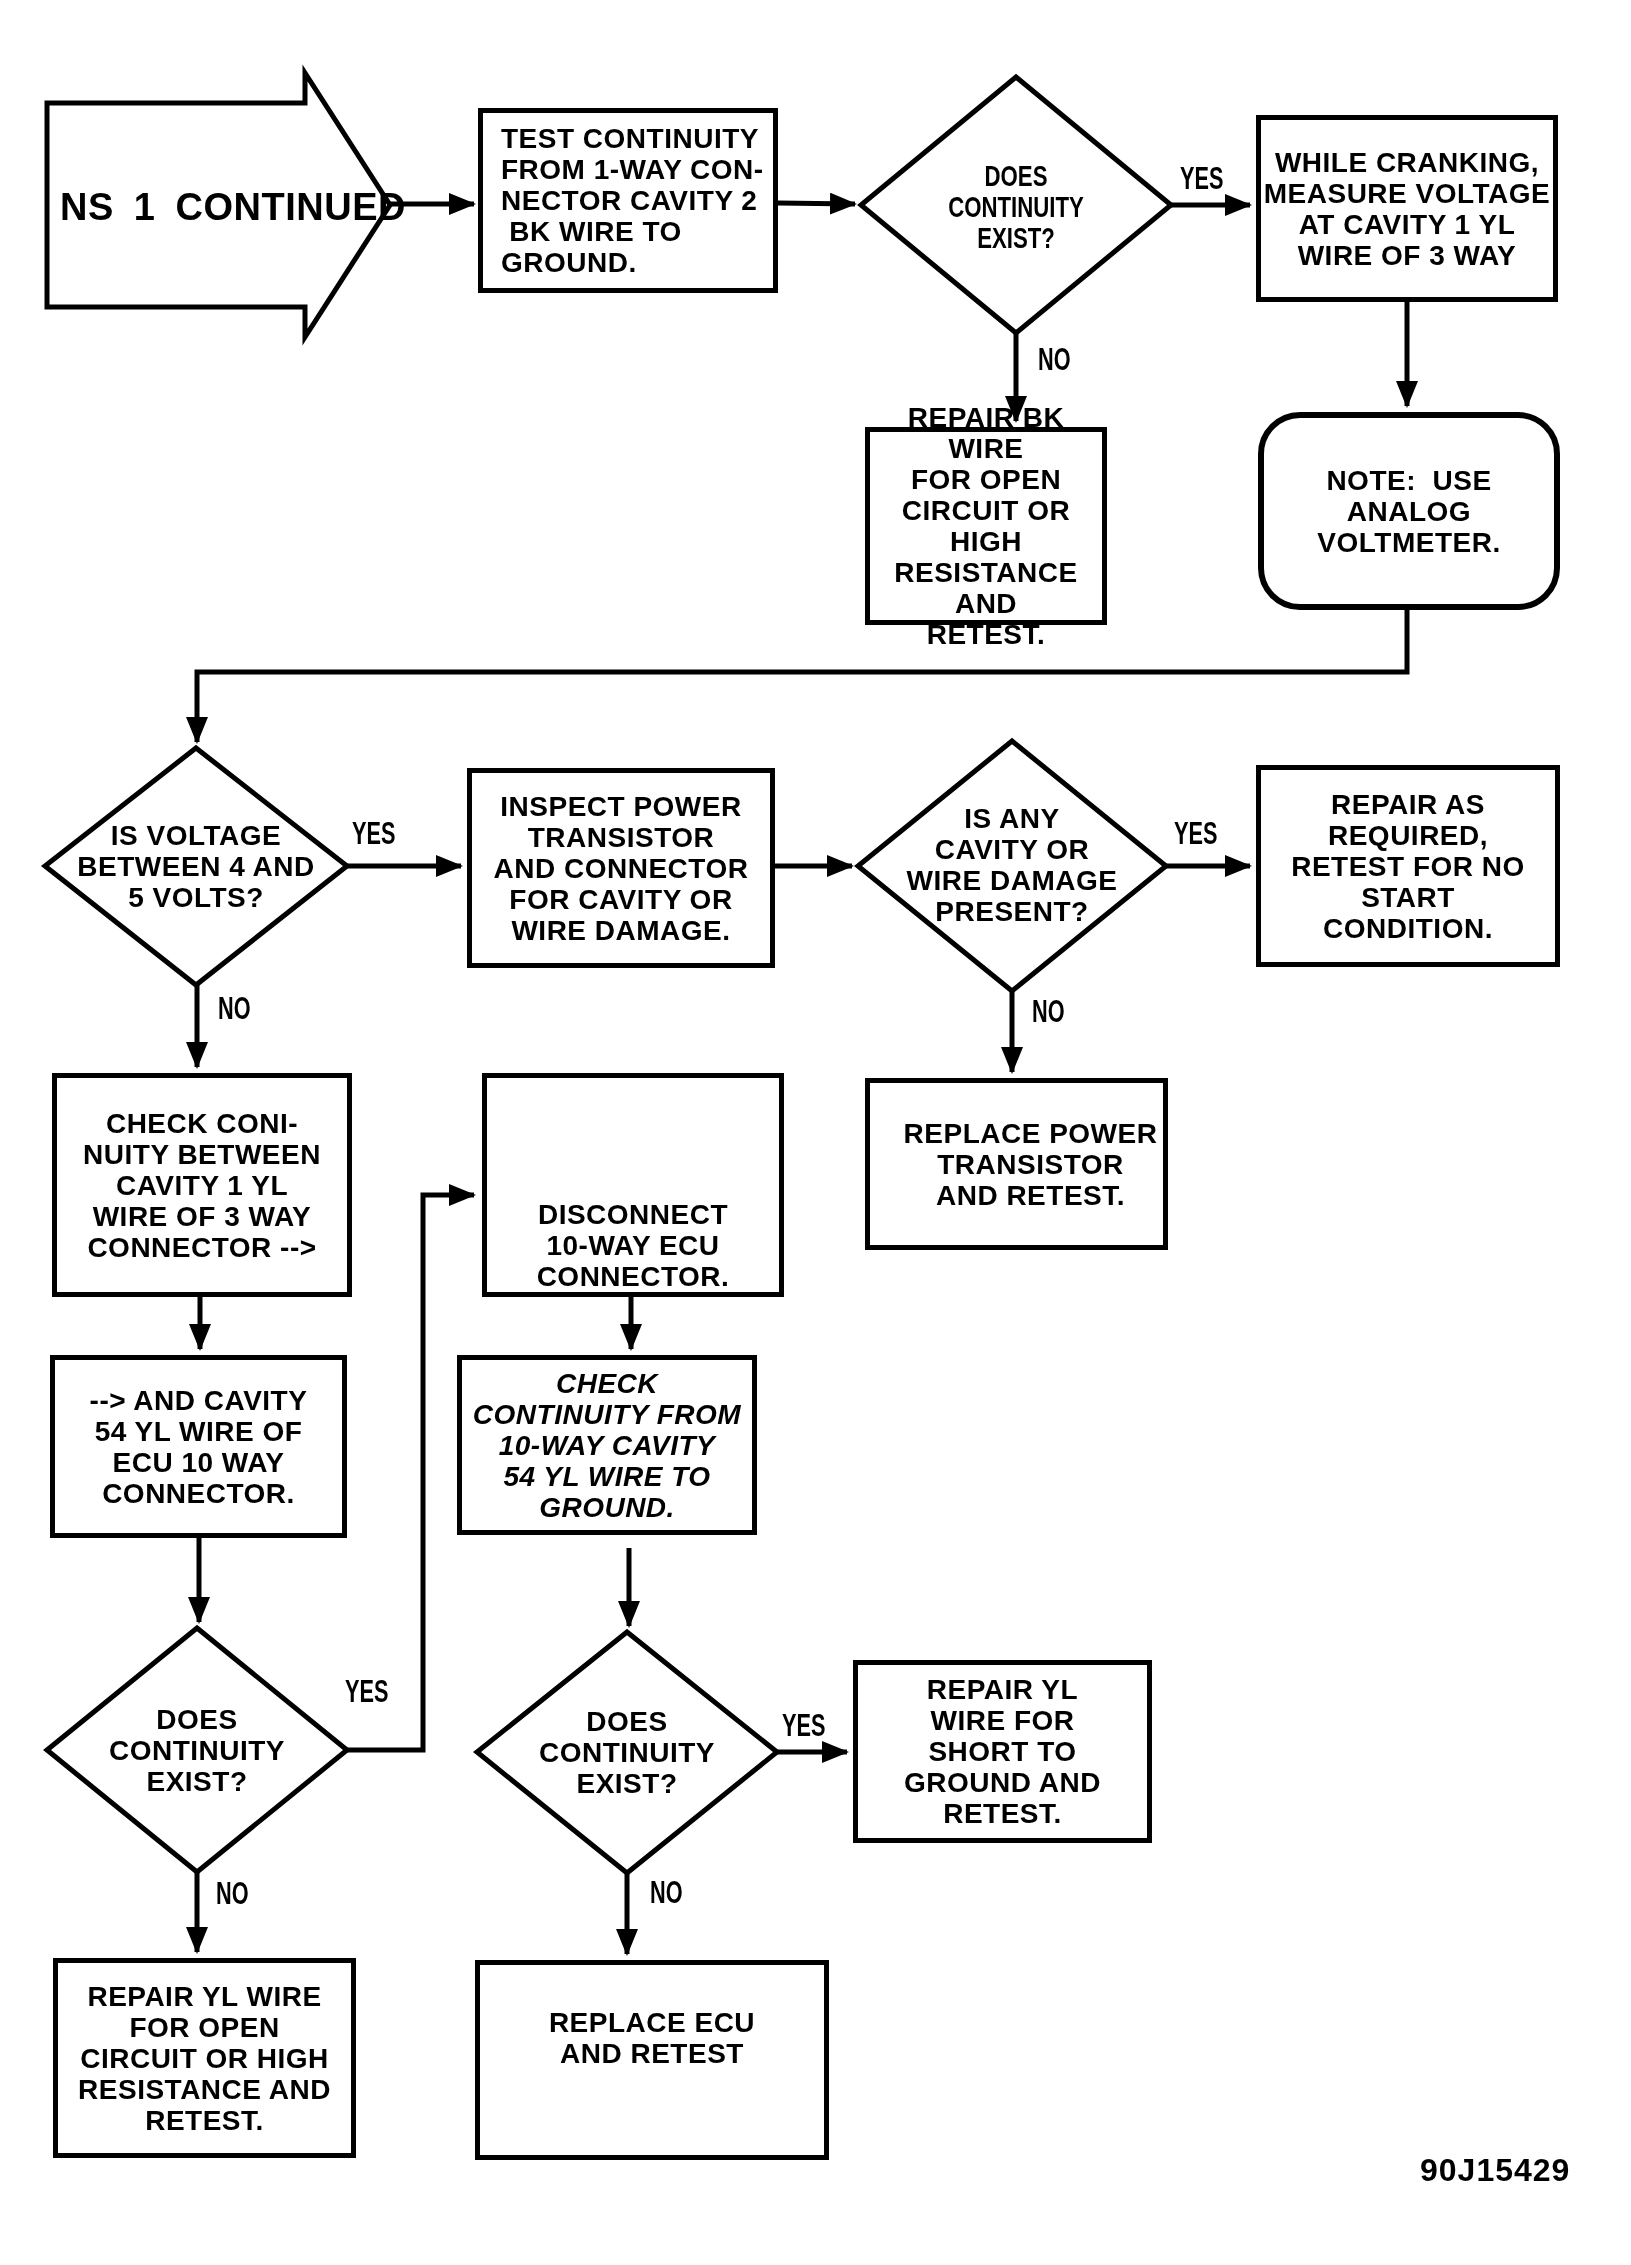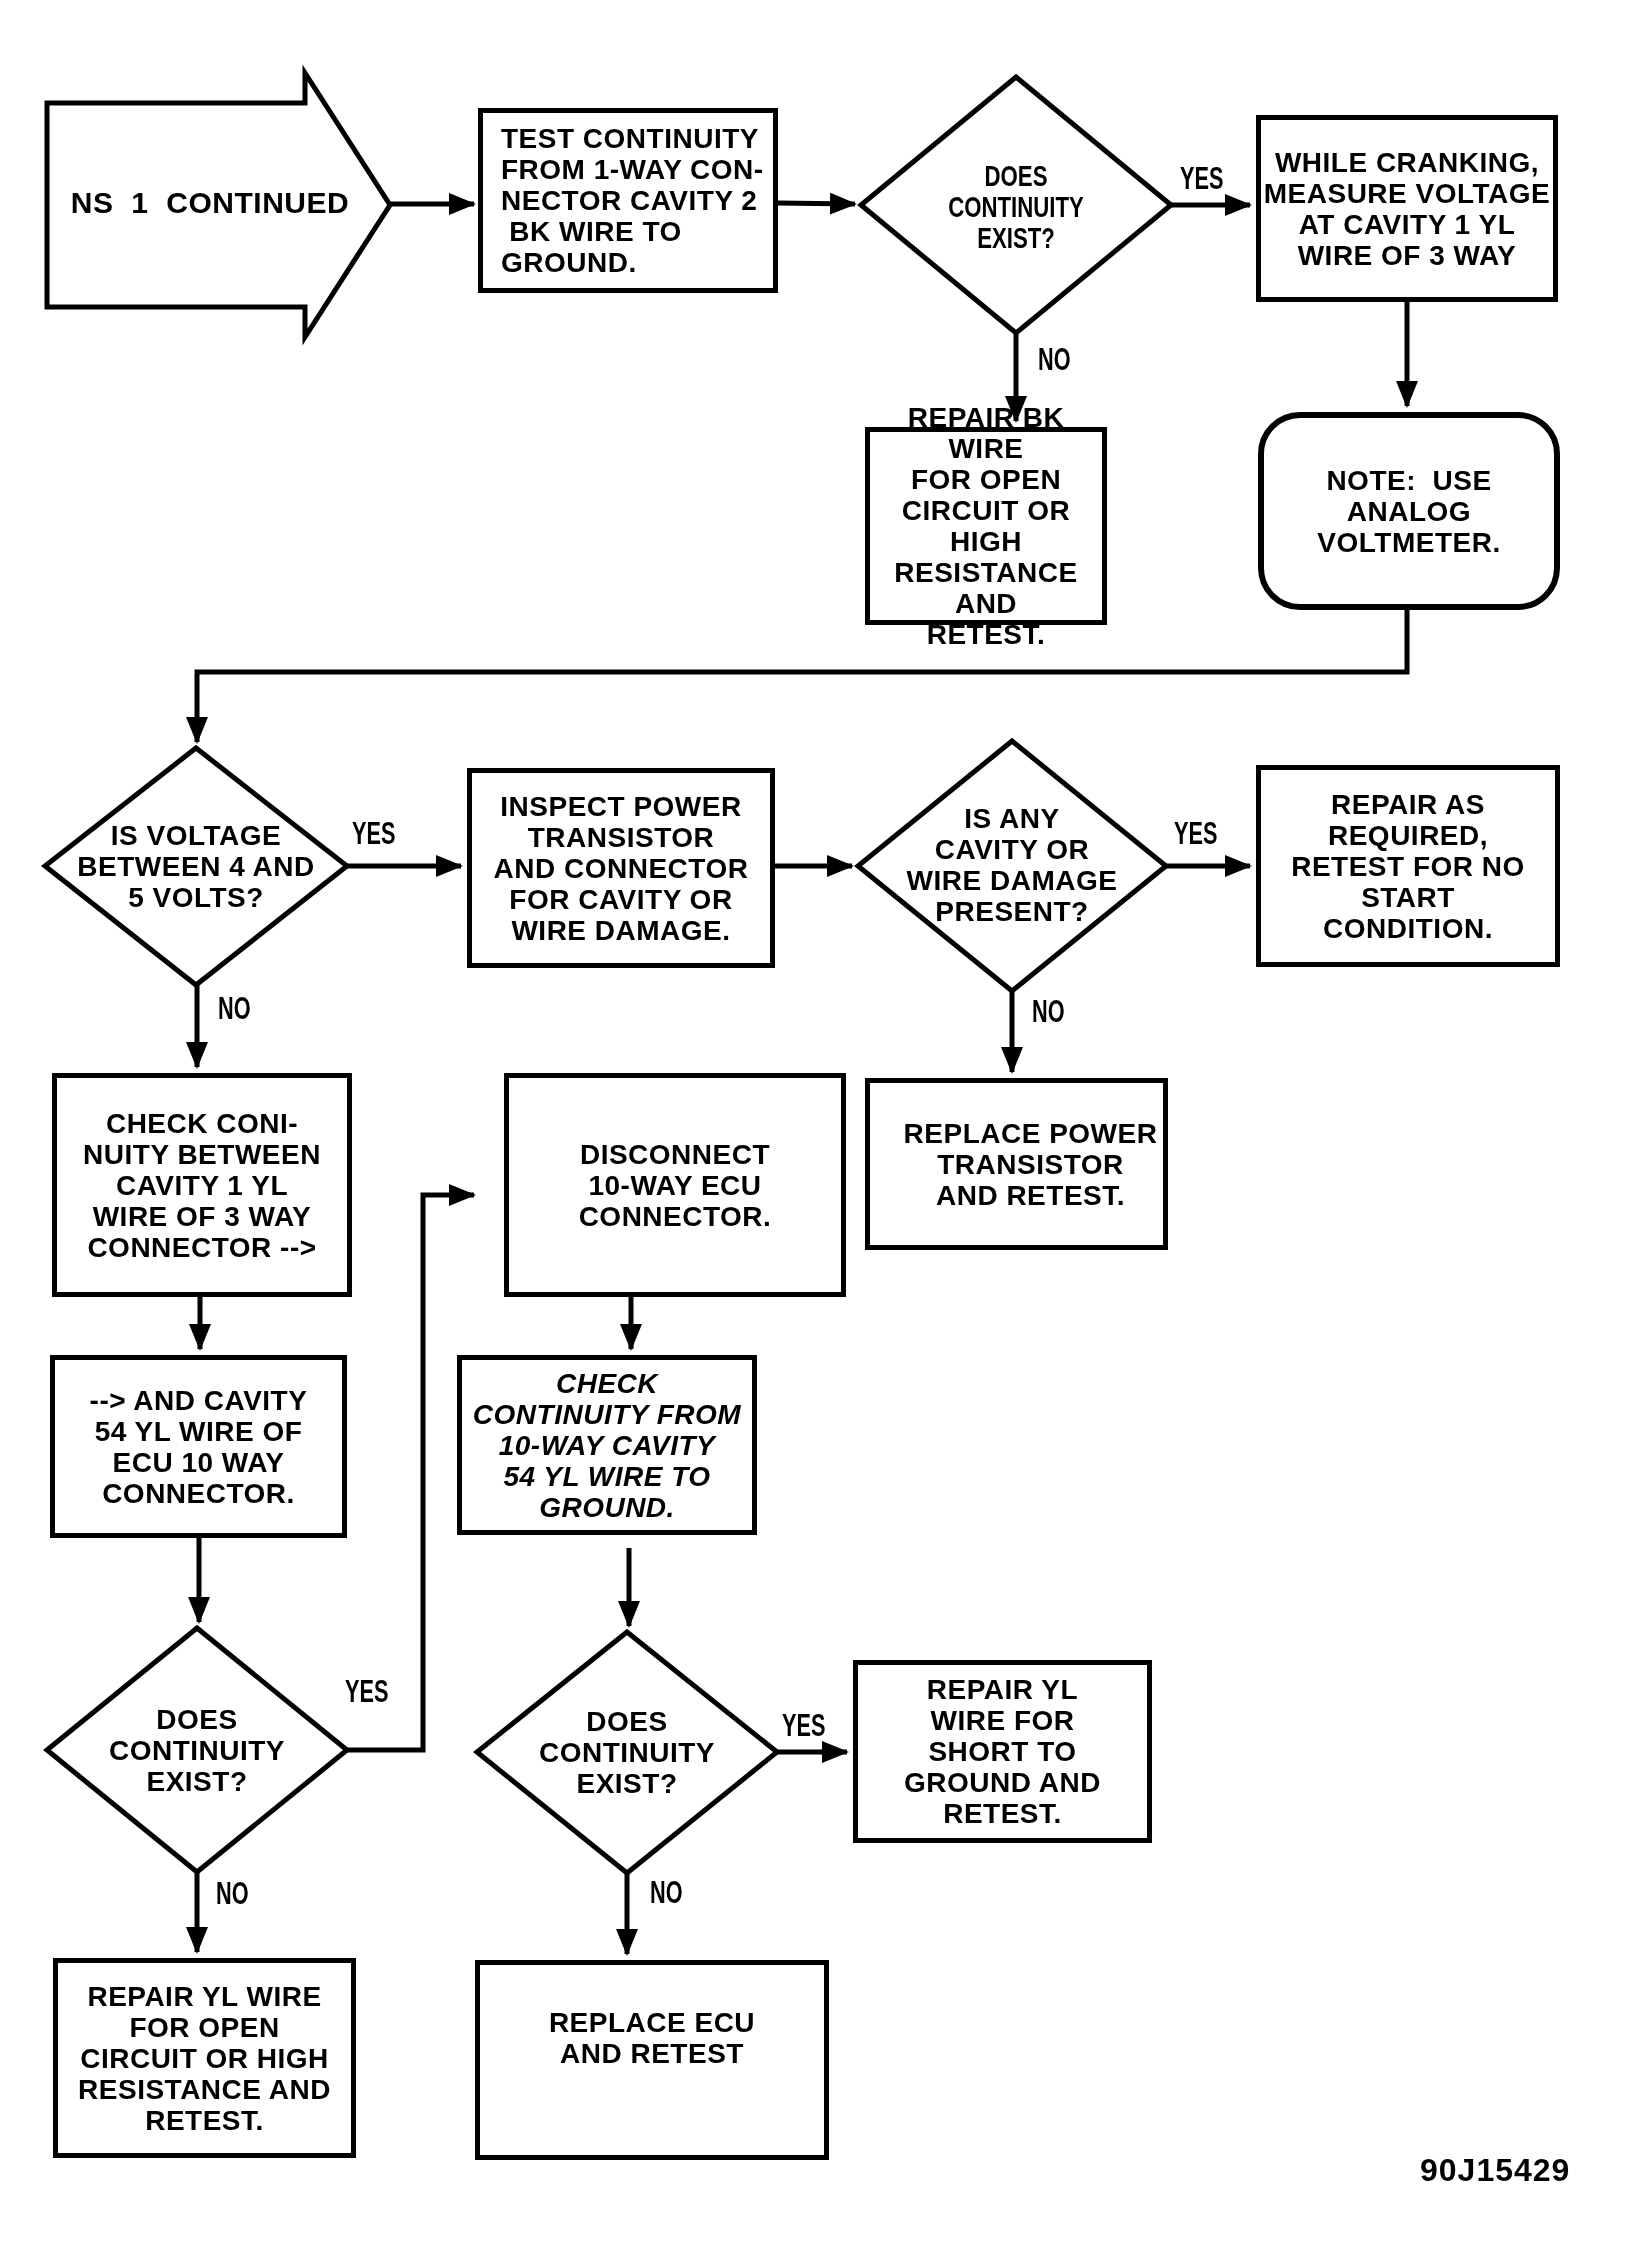--- a/index.html
+++ b/index.html
@@ -29,21 +29,21 @@
     font-weight:bold;font-size:28px;line-height:31px;
     text-align:center;white-space:pre-wrap;letter-spacing:.5px;
   }
   .dtext.condensed{transform:scaleX(.74);transform-origin:center top;font-size:30px;line-height:31px;letter-spacing:0;}
   .lbl{
     position:absolute;font-weight:bold;font-size:31px;line-height:31px;
     transform:scaleX(.70);transform-origin:left top;letter-spacing:0;white-space:pre;
   }
   .startlabel{
     position:absolute;left:60px;top:186px;width:300px;
-    font-weight:bold;font-size:30px;text-align:center;
+    font-weight:bold;font-size:38px;text-align:center;
     word-spacing:9px;letter-spacing:.5px;white-space:pre;
   }
   .figid{
     position:absolute;left:1420px;top:2152px;
     font-weight:bold;font-size:32px;letter-spacing:1px;white-space:pre;
   }
 </style>
 </head>
 <body>
 
@@ -133,21 +133,21 @@
   </div>
 
   <div class="node" style="left:52px;top:1073px;width:300px;height:224px;">
     <span>CHECK CONI-
 NUITY BETWEEN
 CAVITY 1 YL
 WIRE OF 3 WAY
 CONNECTOR --&gt;</span>
   </div>
 
-  <div class="node" style="left:504px;top:1073px;width:342px;height:224px;">
+  <div class="node" style="left:482px;top:1073px;width:302px;height:224px;align-items:flex-end;">
     <span>DISCONNECT
 10-WAY ECU
 CONNECTOR.</span>
   </div>
 
   <div class="node" style="left:865px;top:1078px;width:303px;height:172px;padding-left:28px;">
     <span>REPLACE POWER
 TRANSISTOR
 AND RETEST.</span>
   </div>

